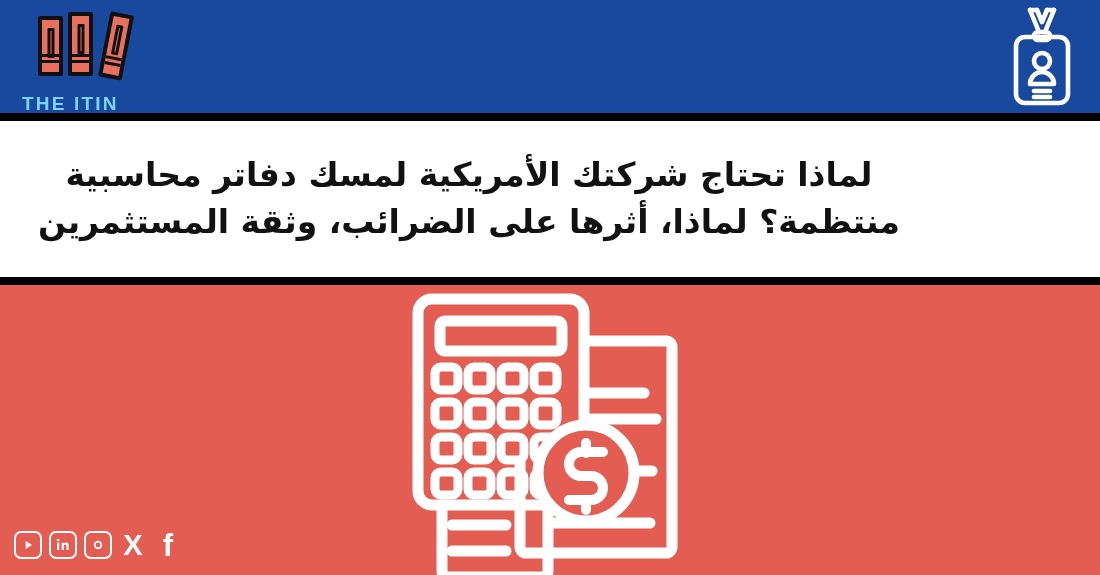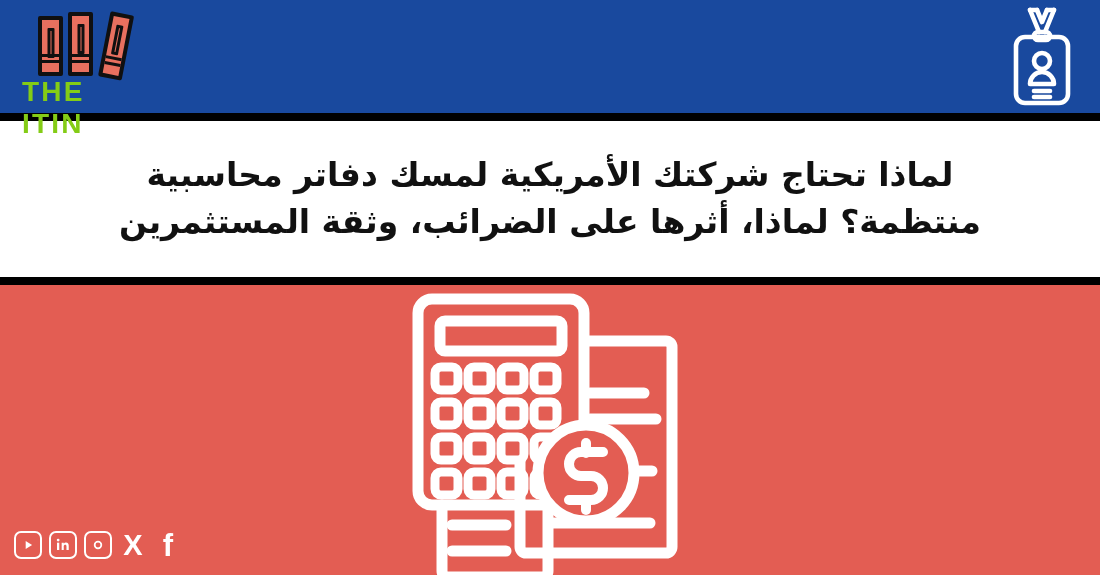--- a/index.html
+++ b/index.html
@@ -51,44 +51,44 @@
     border-radius:1px;
   }
   .book-band {
     position:absolute;
     left:0; right:0;
     height:3px; background:#101010;
   }
   .book-band.b1 { bottom:15px; }
   .book-band.b2 { bottom:9px; }
   .wordmark {
-    margin-top:0;
-    color:#84cc16;
-    font-size:28px;
+    margin-top:17px;
+    color:#7dd3fc;
+    font-size:19px;
     font-weight:bold;
     letter-spacing:2.2px;
     font-family:"Liberation Sans", sans-serif;
   }
 
   .badge-icon {
     position:absolute;
     right:22px; top:6px;
     width:72px; height:102px;
   }
 
   
   .rule { background:#000000; flex:0 0 auto; }
   .rule-top { height:8px; }
   .rule-bottom { height:8px; }
 
   
   .headline-band {
     flex:1 1 auto;
     background:#ffffff;
-    display:flex; align-items:center; justify-content:center;
+    display:flex; align-items:center; justify-content:flex-start;
     padding:9px 38px;
   }
   .headline {
     direction:rtl;
     text-align:center;
     color:#111111;
     font-size:33px;
     font-weight:bold;
     line-height:1.42;
     font-family:"DejaVu Sans", sans-serif;

